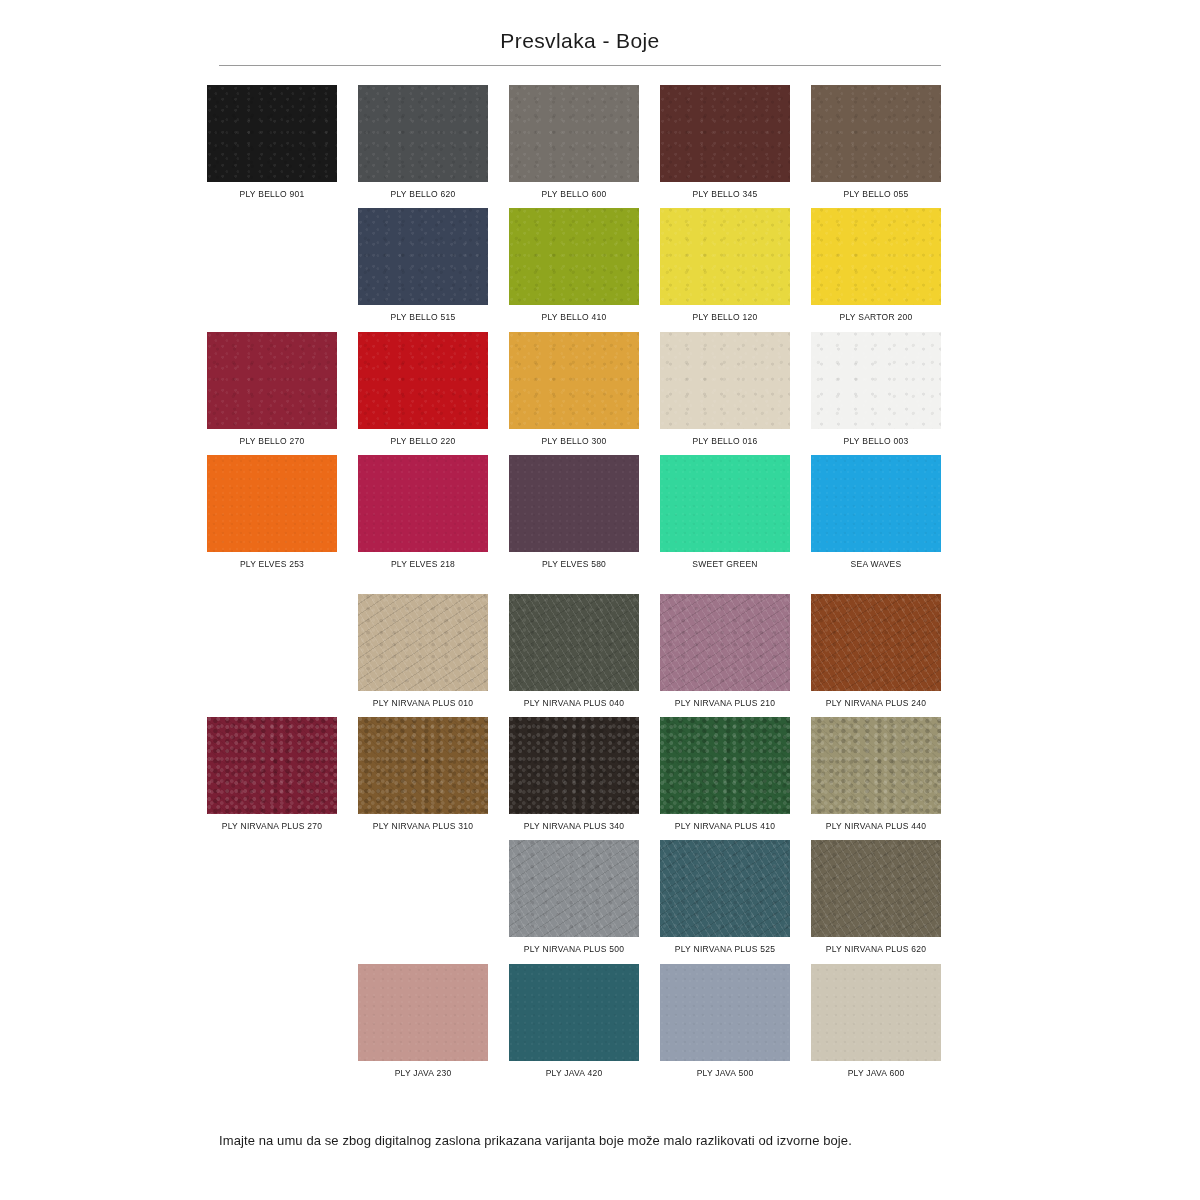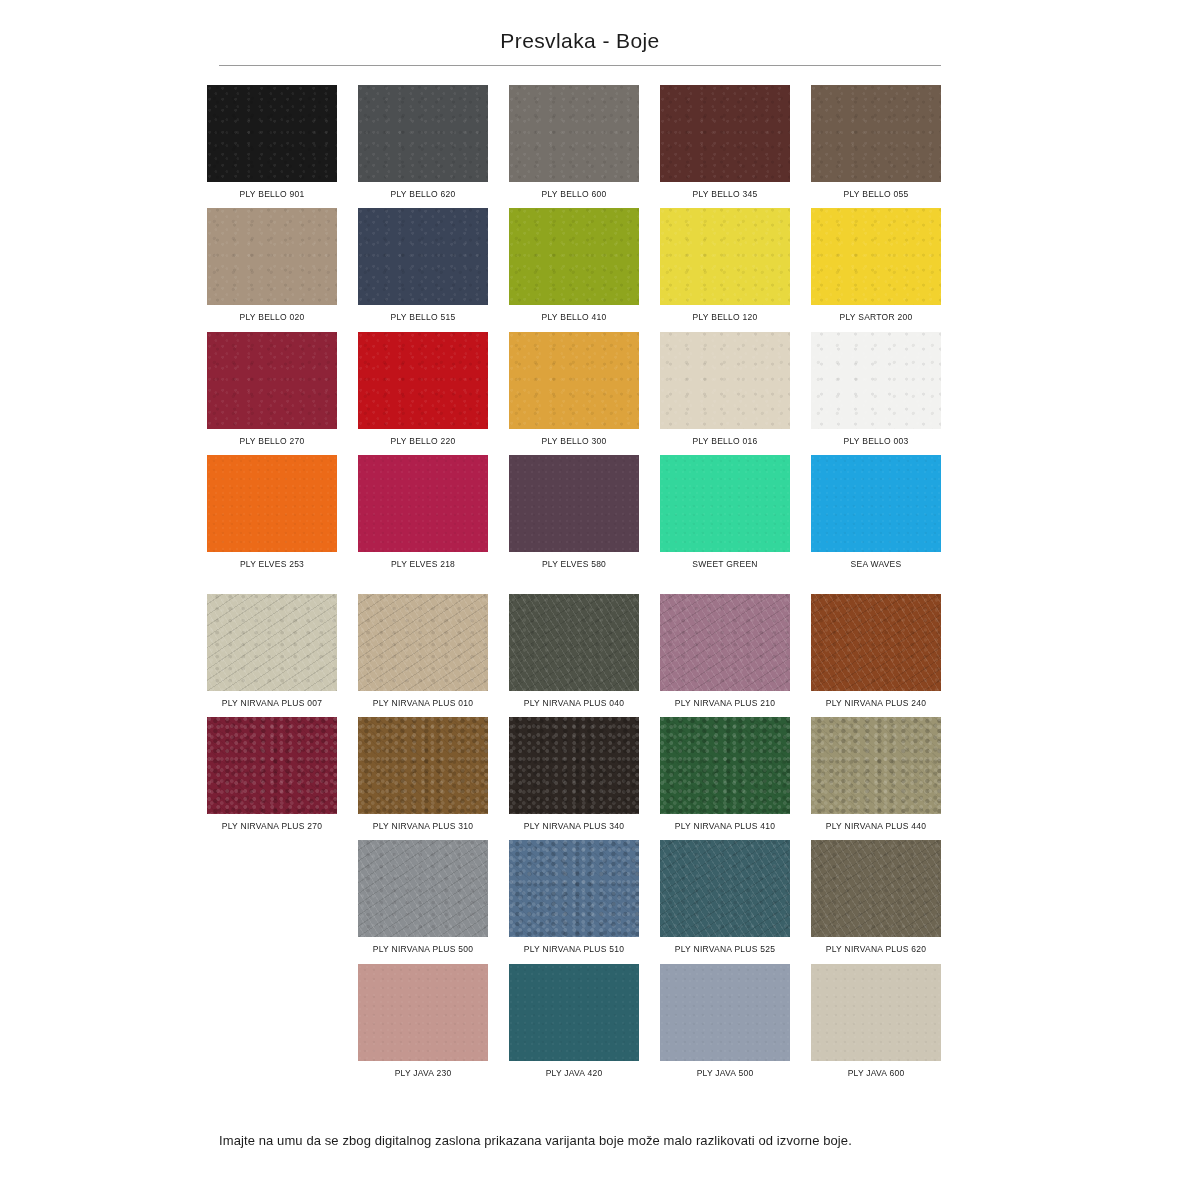--- a/index.html
+++ b/index.html
@@ -164,24 +164,20 @@
               <div class="swatch-chip grain-fine" style="background-color: rgb(91, 47, 43);"></div>
               <div class="swatch-label">PLY BELLO 345</div>
             </div>
             <div class="swatch-cell">
               <div class="swatch-chip grain-fine" style="background-color: rgb(111, 92, 76);"></div>
               <div class="swatch-label">PLY BELLO 055</div>
             </div>
           </div>
           <div class="swatch-row">
             <div class="swatch-cell">
-              <div class="swatch-chip grain-fine" style="background-color: rgb(168, 148, 127);"></div>
-              <div class="swatch-label">PLY BELLO 020</div>
-            </div>
-            <div class="swatch-cell">
               <div class="swatch-chip grain-fine" style="background-color: rgb(58, 68, 88);"></div>
               <div class="swatch-label">PLY BELLO 515</div>
             </div>
             <div class="swatch-cell">
               <div class="swatch-chip grain-fine" style="background-color: rgb(143, 165, 30);"></div>
               <div class="swatch-label">PLY BELLO 410</div>
             </div>
             <div class="swatch-cell">
               <div class="swatch-chip grain-fine" style="background-color: rgb(232, 217, 63);"></div>
               <div class="swatch-label">PLY BELLO 120</div>
@@ -233,24 +229,20 @@
             <div class="swatch-cell">
               <div class="swatch-chip grain-smooth" style="background-color: rgb(31, 165, 224);"></div>
               <div class="swatch-label">SEA WAVES</div>
             </div>
           </div>
         </div>
         <div class="group-gap"></div>
         <div class="swatch-group">
           <div class="swatch-row">
             <div class="swatch-cell">
-              <div class="swatch-chip grain-crinkle" style="background-color: rgb(203, 199, 178);"></div>
-              <div class="swatch-label">PLY NIRVANA PLUS 007</div>
-            </div>
-            <div class="swatch-cell">
               <div class="swatch-chip grain-crinkle" style="background-color: rgb(194, 176, 148);"></div>
               <div class="swatch-label">PLY NIRVANA PLUS 010</div>
             </div>
             <div class="swatch-cell">
               <div class="swatch-chip grain-crinkle" style="background-color: rgb(78, 82, 71);"></div>
               <div class="swatch-label">PLY NIRVANA PLUS 040</div>
             </div>
             <div class="swatch-cell">
               <div class="swatch-chip grain-crinkle" style="background-color: rgb(158, 116, 137);"></div>
               <div class="swatch-label">PLY NIRVANA PLUS 210</div>
@@ -281,24 +273,20 @@
               <div class="swatch-chip grain-coarse" style="background-color: rgb(155, 148, 114);"></div>
               <div class="swatch-label">PLY NIRVANA PLUS 440</div>
             </div>
           </div>
           <div class="swatch-row">
             <div class="swatch-cell">
               <div class="swatch-chip grain-crinkle" style="background-color: rgb(138, 142, 146);"></div>
               <div class="swatch-label">PLY NIRVANA PLUS 500</div>
             </div>
             <div class="swatch-cell">
-              <div class="swatch-chip grain-coarse" style="background-color: rgb(84, 112, 142);"></div>
-              <div class="swatch-label">PLY NIRVANA PLUS 510</div>
-            </div>
-            <div class="swatch-cell">
               <div class="swatch-chip grain-crinkle" style="background-color: rgb(59, 96, 104);"></div>
               <div class="swatch-label">PLY NIRVANA PLUS 525</div>
             </div>
             <div class="swatch-cell">
               <div class="swatch-chip grain-crinkle" style="background-color: rgb(109, 101, 82);"></div>
               <div class="swatch-label">PLY NIRVANA PLUS 620</div>
             </div>
           </div>
           <div class="swatch-row">
             <div class="swatch-cell">

